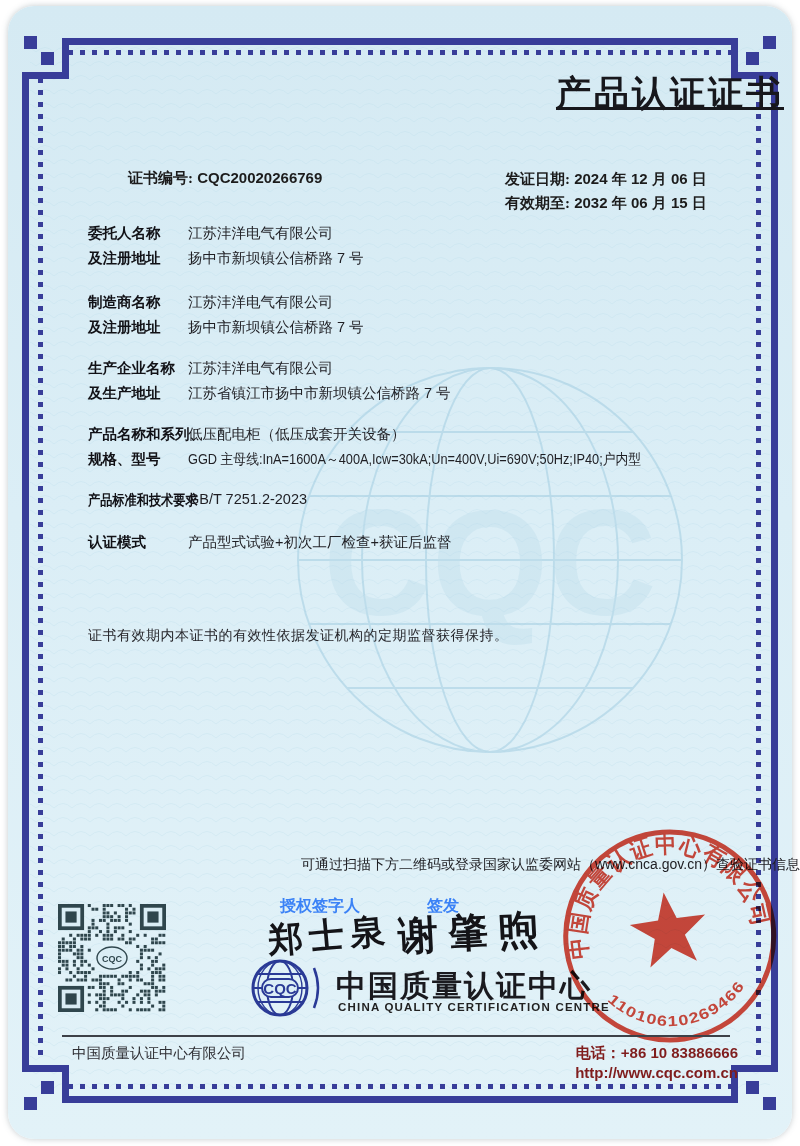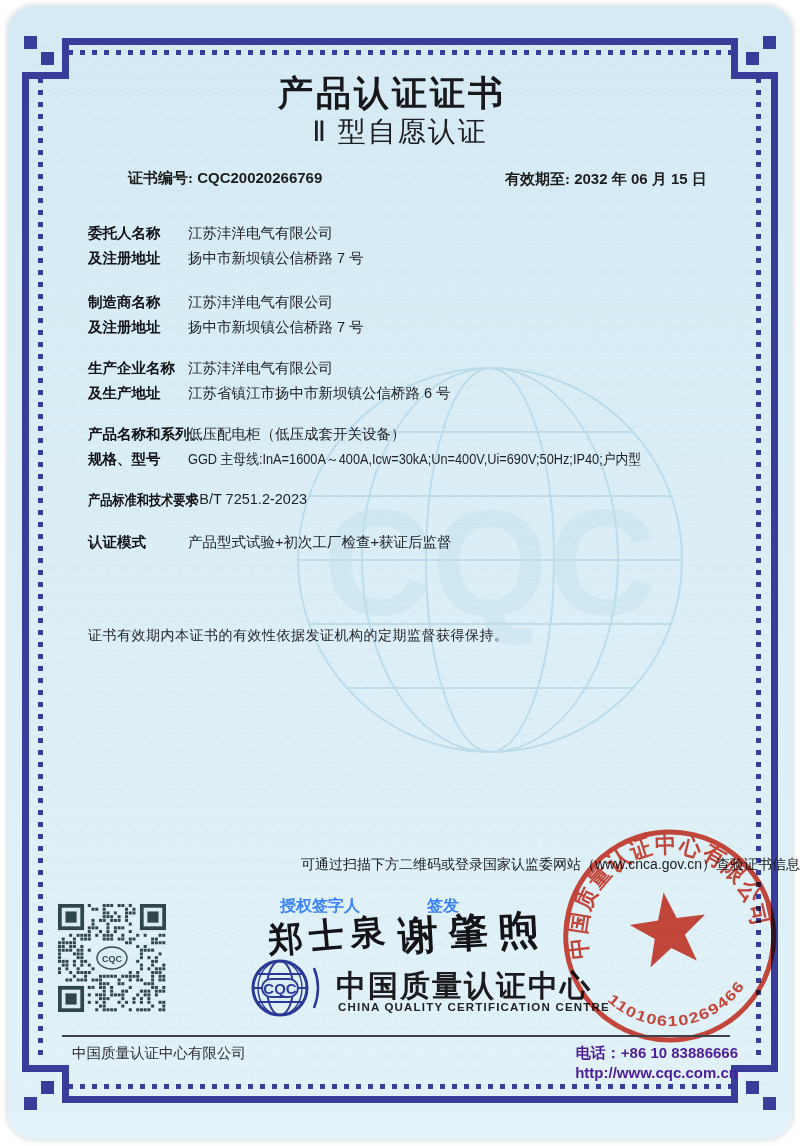--- a/index.html
+++ b/index.html
@@ -3,42 +3,42 @@
 <meta charset="utf-8">
 <style>
   html,body{margin:0;padding:0;background:#ffffff;}
   .stage{position:relative;width:800px;height:1146px;background:#fff;overflow:hidden;
          font-family:"Liberation Sans",sans-serif;color:#1c1c1c;}
   .sheet{position:absolute;left:8px;top:6px;width:784px;height:1133px;border-radius:26px;
          background:linear-gradient(180deg,#d5eaf3 0%,#dbeef6 45%,#e2f2f8 100%);
          box-shadow:0 0 6px rgba(80,100,110,.35);}
   .content{position:absolute;inset:0;}
   .abs{position:absolute;white-space:nowrap;}
-  .title{left:0;width:784px;top:70px;text-align:center;font-size:35px;font-weight:bold;
-         letter-spacing:3px;color:#17171c;}
+  .title{left:0;width:784px;top:70px;text-align:right;font-size:35px;font-weight:bold;
+         letter-spacing:3px;color:#17171c;text-decoration:underline;}
   .subtitle{left:0;width:800px;top:113px;text-align:center;font-size:28px;letter-spacing:2px;color:#1d1d22;}
   .kai{font-family:"Liberation Serif","DejaVu Serif",serif;}
   .certno{left:95px;top:169px;font-size:15px;font-weight:bold;margin-left:33px;}
   .dates{left:505px;top:167px;font-size:15px;font-weight:bold;line-height:23px;}
   .lbl{position:absolute;left:88px;font-weight:bold;font-size:14.5px;color:#111116;white-space:nowrap;}
   .val{position:absolute;left:188px;font-size:14.5px;color:#1f1f24;white-space:nowrap;}
   .tight{transform:scaleX(.84);transform-origin:left center;}
   .spec{transform:scaleX(.88);transform-origin:left center;}
   .stmt{position:absolute;left:88px;font-size:14px;color:#26262b;letter-spacing:.5px;white-space:nowrap;
         font-family:"Liberation Serif","DejaVu Serif",serif;}
   .qrnote{left:0;width:800px;top:856px;text-align:right;font-size:14px;color:#202025;}
   .signlbl{top:896px;font-size:16px;font-weight:bold;color:#3b82f6;}
   .sig{font-family:"Liberation Serif","DejaVu Serif",serif;font-weight:bold;color:#141418;}
   .sig1{left:268px;top:912px;font-size:35px;letter-spacing:6px;transform:rotate(-5deg);}
   .sig2{left:398px;top:905px;font-size:40px;letter-spacing:10px;transform:rotate(-3deg);}
   .orgcn{left:336px;top:966px;font-size:30px;font-weight:600;letter-spacing:2px;color:#1a1a1f;}
   .orgen{left:338px;top:1001px;font-size:11.5px;font-weight:bold;letter-spacing:1.2px;color:#222;}
   .sep{left:62px;top:1035px;width:668px;height:2px;background:#3d4148;}
   .footL{left:72px;top:1043px;font-size:14.5px;color:#2e2e33;line-height:20px;}
-  .footR{left:438px;top:1043px;width:300px;text-align:right;font-size:15px;color:#4c1d95;line-height:20px;font-weight:bold;}
+  .footR{left:438px;top:1043px;width:300px;text-align:right;font-size:15px;color:#7f1d1d;line-height:20px;font-weight:bold;}
   svg{display:block;}
 </style>
 </head>
 <body>
 
 <div class="stage">
   <div class="sheet"></div>
   <div class="content">
 
     <svg width="800" height="1146" viewBox="0 0 800 1146" style="position:absolute;left:0;top:0;">
@@ -82,27 +82,30 @@
           <line x1="8" y1="200" x2="392" y2="200"></line>
           <line x1="8" y1="264" x2="392" y2="264"></line>
           <line x1="8" y1="72" x2="392" y2="72"></line>
           <line x1="8" y1="328" x2="392" y2="328"></line>
         </g>
       </g>
       <text x="200" y="255" text-anchor="middle" font-size="150" font-weight="bold" fill="#a9d1e3" opacity=".45">CQC</text>
     </svg>
 
     <div class="abs title">产品认证证书</div>
-    <div class="abs subtitle">Ⅱ 型自愿认证</div>
 
     <div class="abs certno">
       <span class="kai">证书编号:</span>
       <span>CQC20020266769</span>
     </div>
     <div class="abs dates">
+      <div>
+        <span class="kai">发证日期:</span>
+        <span>2024 年 12 月 06 日</span>
+      </div>
       <div>
         <span class="kai">有效期至:</span>
         <span>2032 年 06 月 15 日</span>
       </div>
     </div>
 
     <div>
       <div class="lbl" style="top:224px">委托人名称</div>
       <div class="val" style="top:224px">江苏沣洋电气有限公司</div>
       <div class="lbl" style="top:249px">及注册地址</div>
@@ -111,21 +114,21 @@
     <div>
       <div class="lbl" style="top:293px">制造商名称</div>
       <div class="val" style="top:293px">江苏沣洋电气有限公司</div>
       <div class="lbl" style="top:318px">及注册地址</div>
       <div class="val" style="top:318px">扬中市新坝镇公信桥路 7 号</div>
     </div>
     <div>
       <div class="lbl" style="top:359px">生产企业名称</div>
       <div class="val" style="top:359px">江苏沣洋电气有限公司</div>
       <div class="lbl" style="top:384px">及生产地址</div>
-      <div class="val" style="top:384px">江苏省镇江市扬中市新坝镇公信桥路 6 号</div>
+      <div class="val" style="top:384px">江苏省镇江市扬中市新坝镇公信桥路 7 号</div>
     </div>
     <div>
       <div class="lbl" style="top:425px">产品名称和系列、</div>
       <div class="val" style="top:425px">低压配电柜（低压成套开关设备）</div>
       <div class="lbl" style="top:450px">规格、型号</div>
       <div class="val spec" style="top:450px">GGD 主母线:InA=1600A～400A,Icw=30kA;Un=400V,Ui=690V;50Hz;IP40;户内型</div>
     </div>
     <div>
       <div class="lbl tight" style="top:491px">产品标准和技术要求</div>
       <div class="val" style="top:491px">GB/T 7251.2-2023</div>

